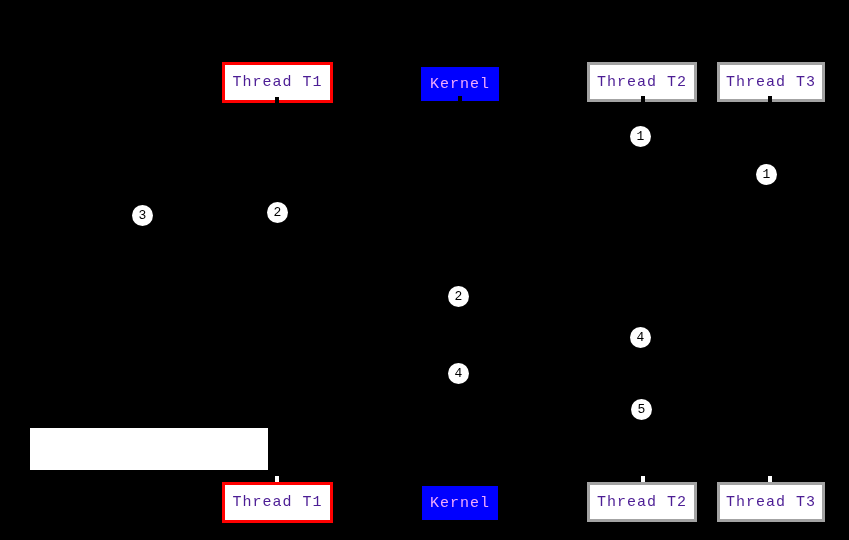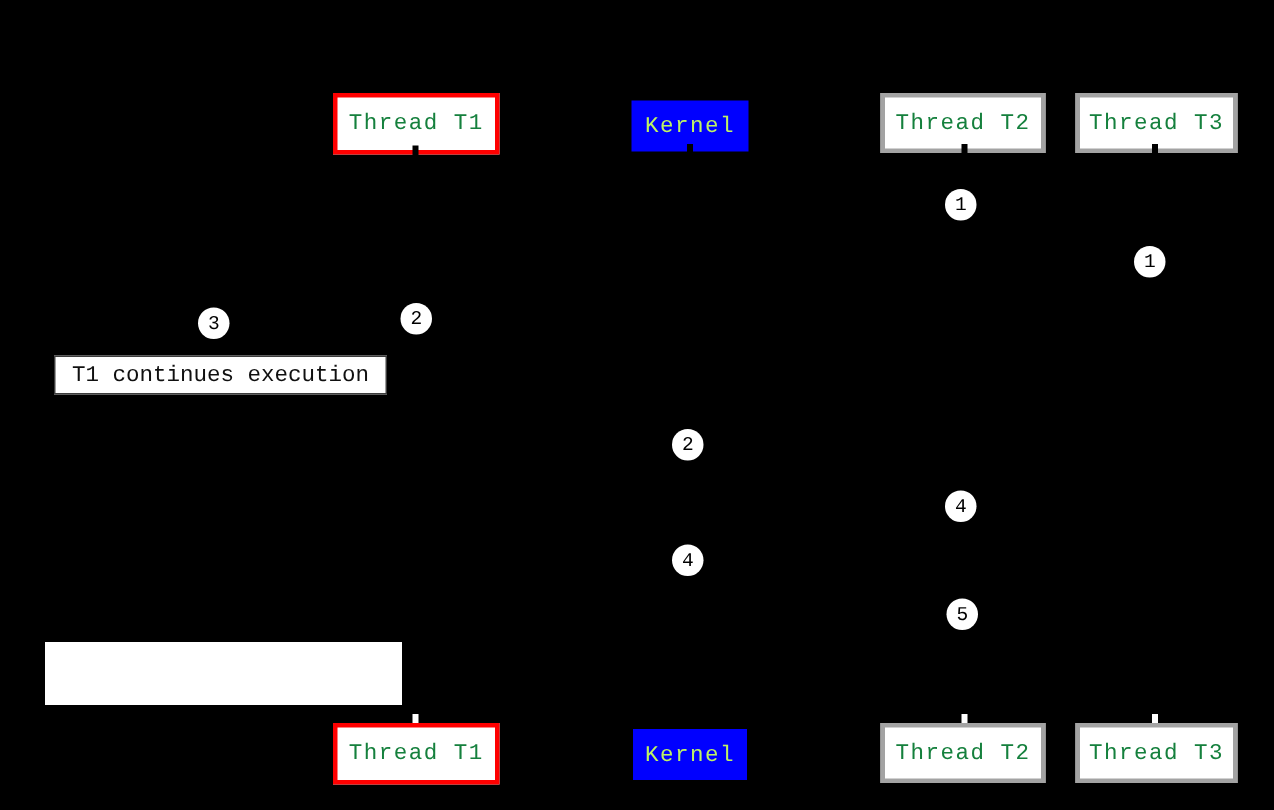--- a/index.html
+++ b/index.html
@@ -8,27 +8,27 @@
     width:849px;height:540px;
     background:#000000;
     overflow:hidden;
     font-family:"Liberation Mono","DejaVu Sans Mono",monospace;
   }
   
   .box{
     position:absolute;
     box-sizing:border-box;
     background:#ffffff;
-    color:#15803d;
+    color:#4c1d95;
     display:flex;align-items:center;justify-content:center;
     font-size:15px;letter-spacing:1px;white-space:nowrap;
   }
   .border-red{border:3px solid #ff0000;}
   .border-blue{border:3px solid #a3a3a3;}
-  .kernel{background:#0000ff;color:#bef264;border:none;}
+  .kernel{background:#0000ff;color:#f0abfc;border:none;}
 
   #t1-top{left:222px;top:62px;width:111px;height:41px;}
   #kernel-top{left:421px;top:67px;width:78px;height:34px;}
   #t2-top{left:587px;top:62px;width:110px;height:40px;}
   #t3-top{left:717px;top:62px;width:108px;height:40px;}
 
   #t1-bottom{left:222px;top:482px;width:111px;height:41px;}
   #kernel-bottom{left:422px;top:486px;width:76px;height:34px;}
   #t2-bottom{left:587px;top:482px;width:110px;height:40px;}
   #t3-bottom{left:717px;top:482px;width:108px;height:40px;}
@@ -97,21 +97,20 @@
 
   <div class="step" id="step-1a">1</div>
   <div class="step" id="step-1b">1</div>
   <div class="step" id="step-2a">2</div>
   <div class="step" id="step-3a">3</div>
   <div class="step" id="step-2b">2</div>
   <div class="step" id="step-4a">4</div>
   <div class="step" id="step-4b">4</div>
   <div class="step" id="step-5a">5</div>
 
-  <div class="note">T1 continues execution</div>
 
   <div class="blank-box"></div>
 
   <div class="stub" id="stub-t1"></div>
   <div class="stub" id="stub-t2"></div>
   <div class="stub" id="stub-t3"></div>
 
   <div class="box border-red" id="t1-bottom">Thread T1</div>
   <div class="box kernel" id="kernel-bottom">Kernel</div>
   <div class="box border-blue" id="t2-bottom">Thread T2</div>

